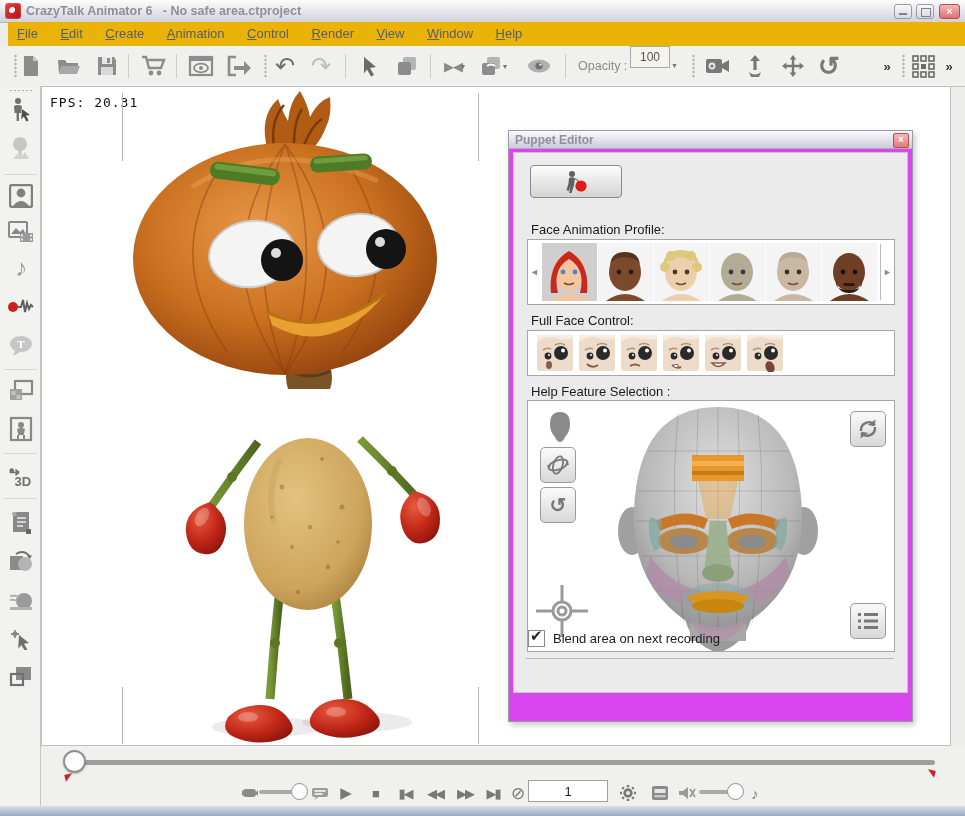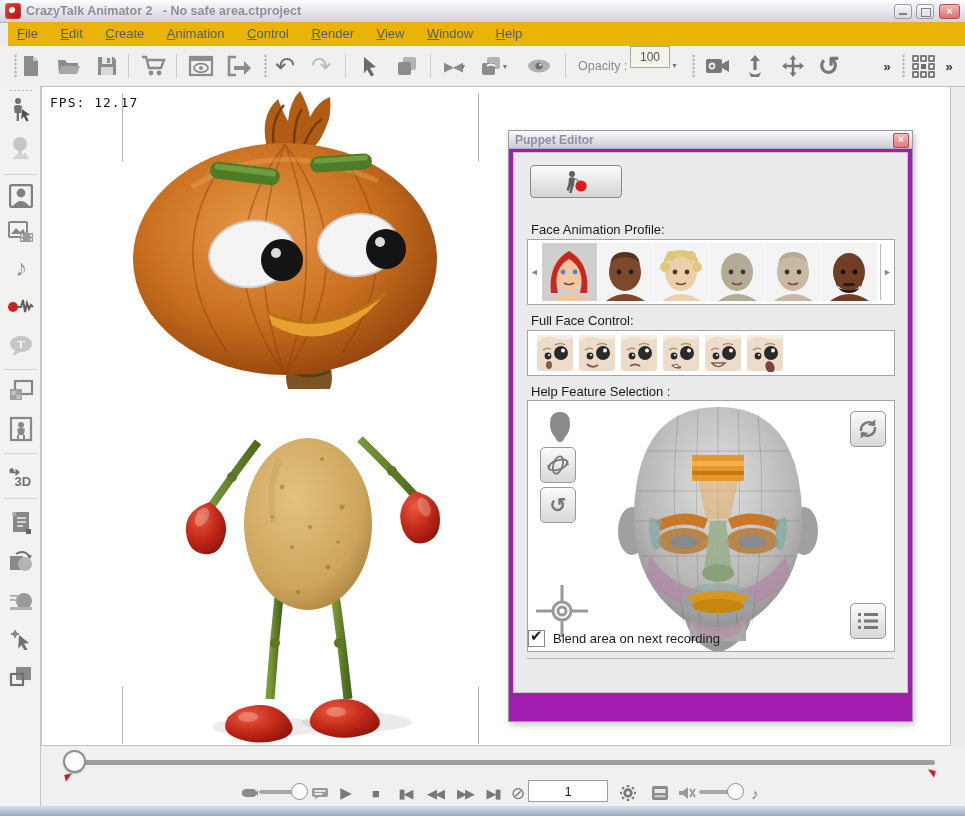--- a/index.html
+++ b/index.html
@@ -64,21 +64,21 @@
     color:#787878;font-size:13px;letter-spacing:-2px;}
   .frame-box{left:487px;top:34px;width:80px;height:22px;background:#fff;border:1px solid #a0a0a0;
     font-size:13px;color:#222;text-align:center;line-height:22px;box-sizing:border-box;}
   .mini-track{top:44px;height:4px;background:#a8a8a8;border-radius:2px;}
   .mini-handle{top:37px;width:17px;height:17px;border-radius:50%;background:#fdfdfd;
     border:1.5px solid #909090;box-sizing:border-box;}
   
   .statusstrip{left:0;top:806px;width:965px;height:10px;
     background:linear-gradient(#d8dee8,#9aa8c0);}
   
-  .panel{left:508px;top:130px;width:405px;height:592px;background:#a21caf;
+  .panel{left:508px;top:130px;width:405px;height:592px;background:#d946ef;
     border:1px solid #9a9aa4;box-shadow:2px 3px 6px #00000038;box-sizing:border-box;}
   .panel-title{left:0;top:0;width:100%;height:18px;
     background:linear-gradient(#fbfbfd,#cbcbd8);border-bottom:1px solid #b0b0bc;
     font-size:12px;font-weight:bold;color:#8f8f9f;line-height:18px;padding-left:6px;
     box-sizing:border-box;}
   .panel-close{right:3px;top:2px;width:14px;height:13px;border:1px solid #b05050;border-radius:2px;
     background:linear-gradient(#f4baba,#e27878);color:#fff;font-size:10px;font-weight:bold;
     text-align:center;line-height:12px;}
   .panel-body{left:4px;top:21px;width:395px;height:541px;border:1px solid #c6c6c6;
     background:#ebebeb;box-sizing:border-box;}
@@ -104,21 +104,21 @@
   .prevrow{left:0;top:516px;width:395px;height:24px;display:flex;align-items:center;
     justify-content:center;gap:14px;font-size:13px;color:#222;}
   .space-btn{width:62px;height:18px;border:1px solid #9aa8b8;background:linear-gradient(#ffffff,#e8e8e8);
     font-size:10px;color:#8a8a8a;text-align:center;line-height:18px;letter-spacing:1px;}
 </style>
 </head>
 <body>
 
 <div class="abs titlebar">
   <div class="abs app-icon"></div>
-  <div class="abs title-text">CrazyTalk Animator 2   - No safe area.ctproject</div>
+  <div class="abs title-text">CrazyTalk Animator 6   - No safe area.ctproject</div>
   <div class="abs winbtn" style="left:894px">
       <span class="bar"></span>
     </div>
   <div class="abs winbtn" style="left:916px">
       <span class="box"></span>
     </div>
   <div class="abs winbtn close" style="left:939px">×</div>
 </div>
 
 <div class="abs menubar">
@@ -371,21 +371,21 @@
   </div>
   <div class="abs tool" style="top:576px">
     <svg width="26" height="24" viewBox="0 0 26 24">
         <rect x="8" y="3" width="15" height="13" fill="#8a8a8a"></rect>
         <rect x="3" y="10" width="12" height="11" fill="none" stroke="#707070" stroke-width="2.2"></rect>
       </svg>
   </div>
 </div>
 
 <div class="abs canvas">
-  <div class="abs fps">FPS: 12.17</div>
+  <div class="abs fps">FPS: 20.31</div>
   <div class="abs safeline" style="left:80px;top:6px;height:68px"></div>
   <div class="abs safeline" style="left:436px;top:6px;height:68px"></div>
   <div class="abs safeline" style="left:80px;top:600px;height:57px"></div>
   <div class="abs safeline" style="left:436px;top:600px;height:57px"></div>
 
   <svg class="abs" style="left:0;top:0" width="908" height="658" viewBox="0 0 908 658">
     <defs>
       <radialGradient id="onionG" cx="42%" cy="38%" r="70%">
         <stop offset="0%" stop-color="#e89a4a"></stop>
           <stop offset="55%" stop-color="#c9701f"></stop>

